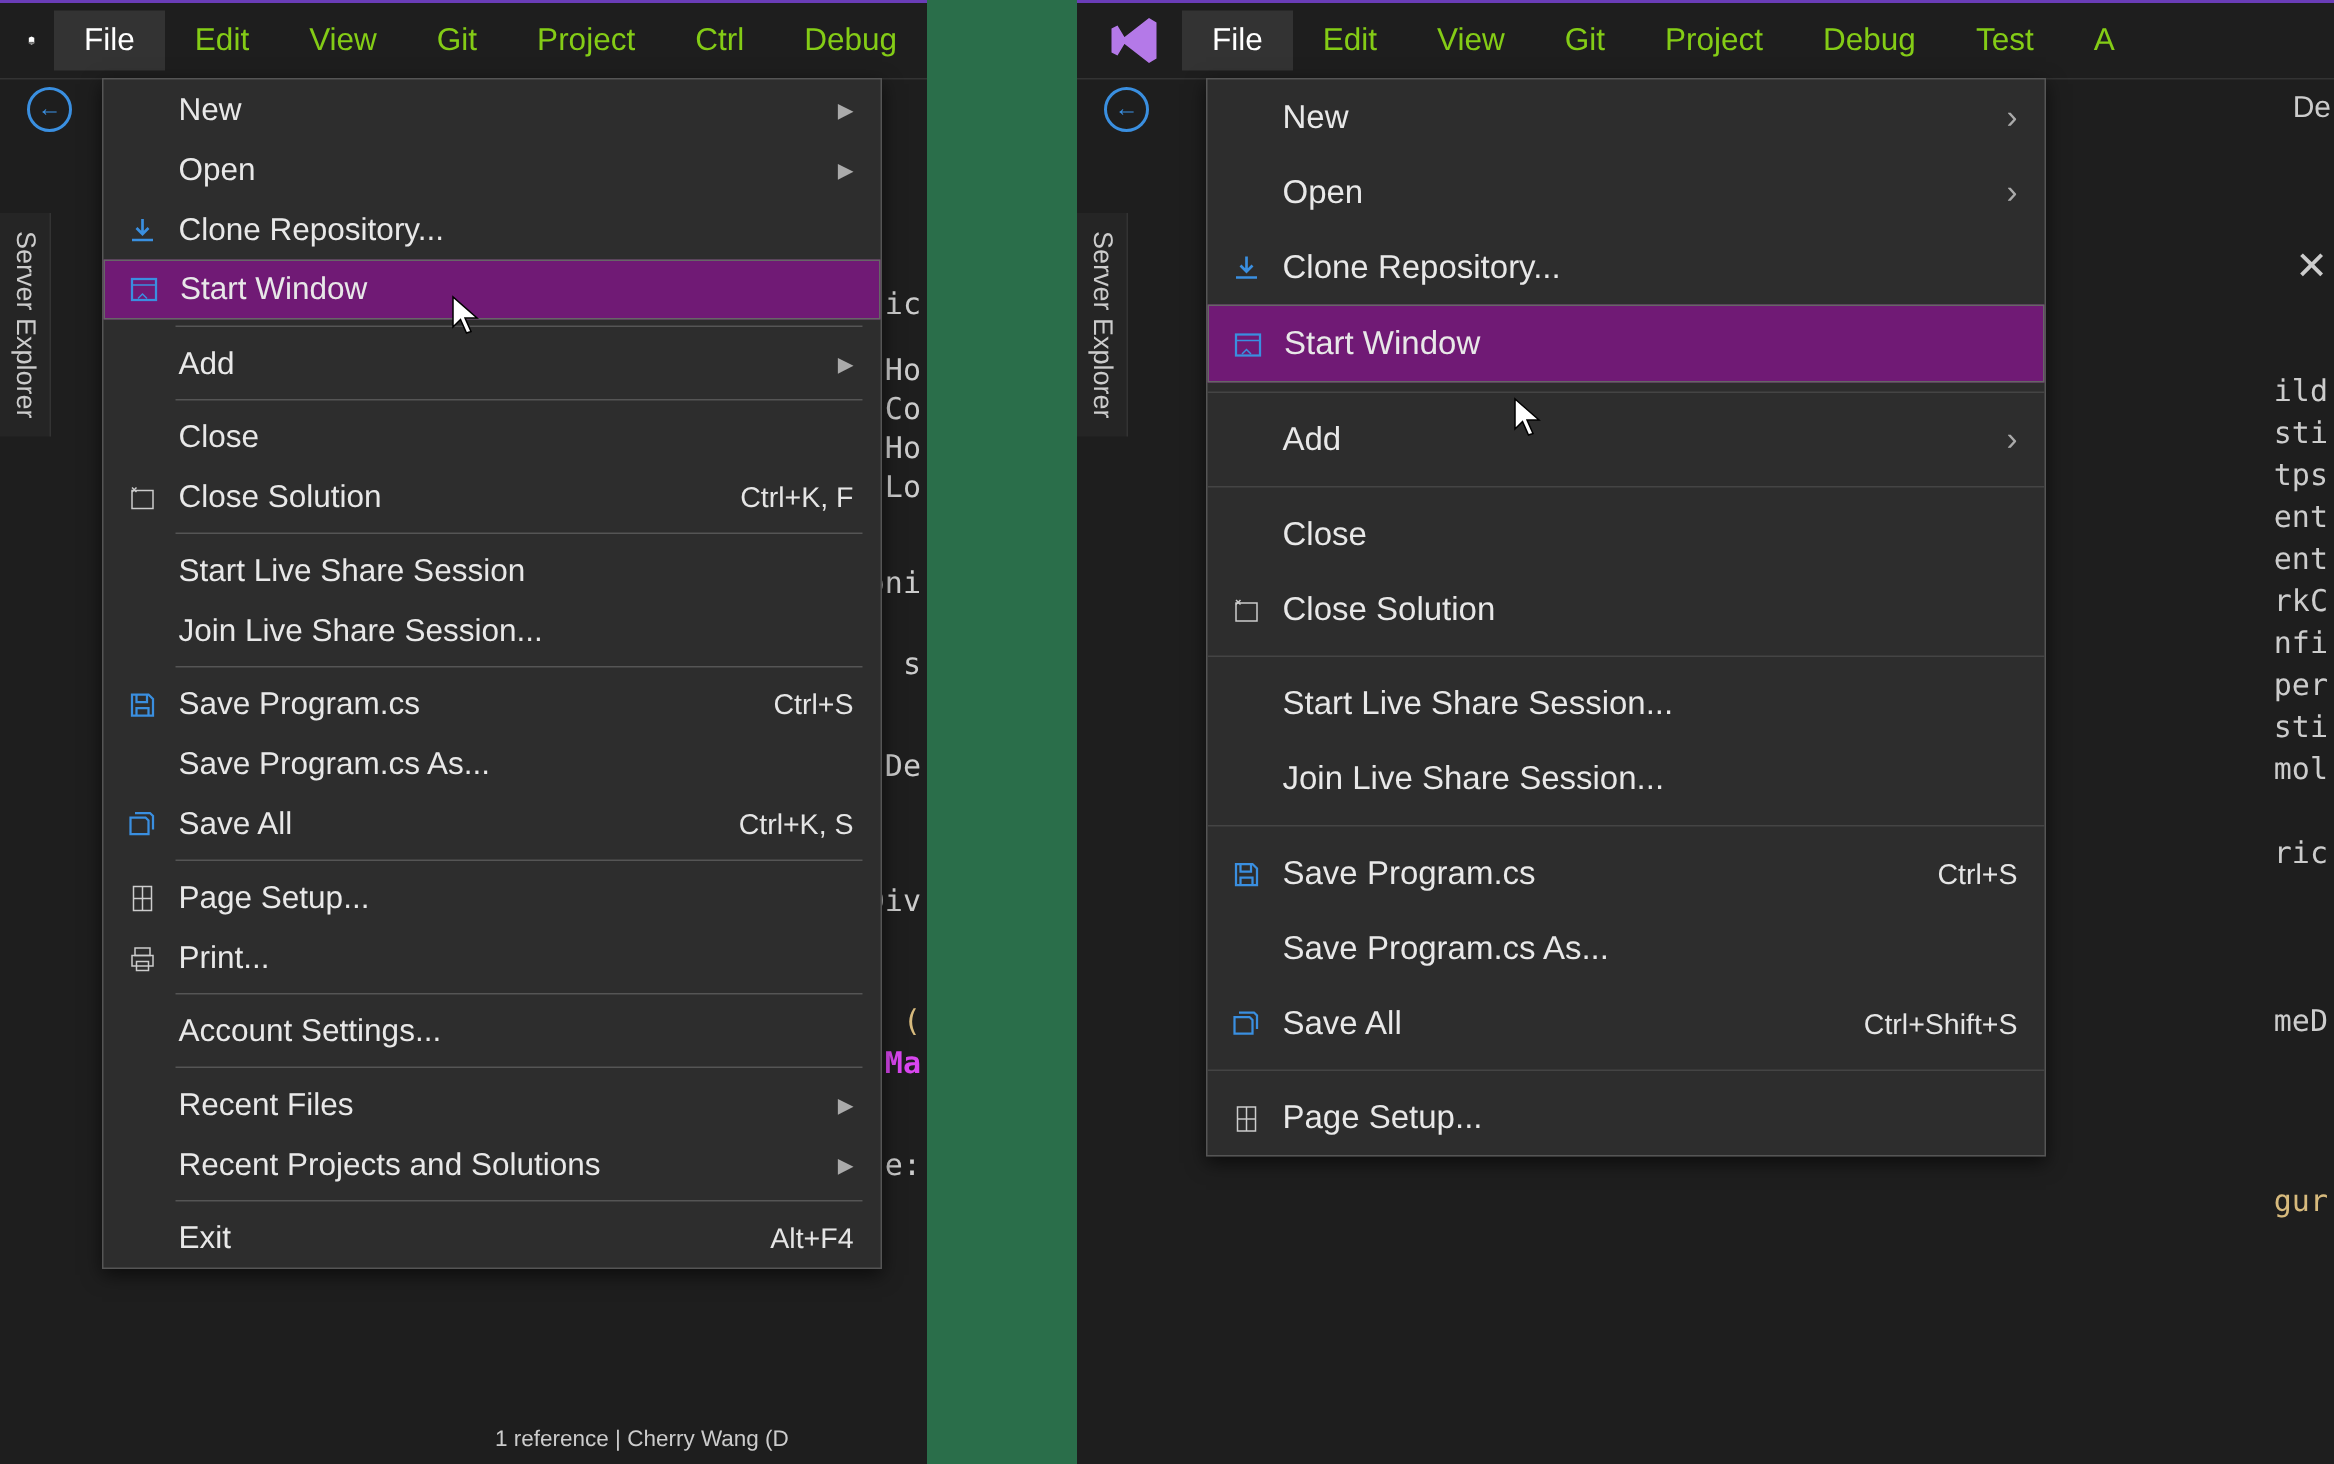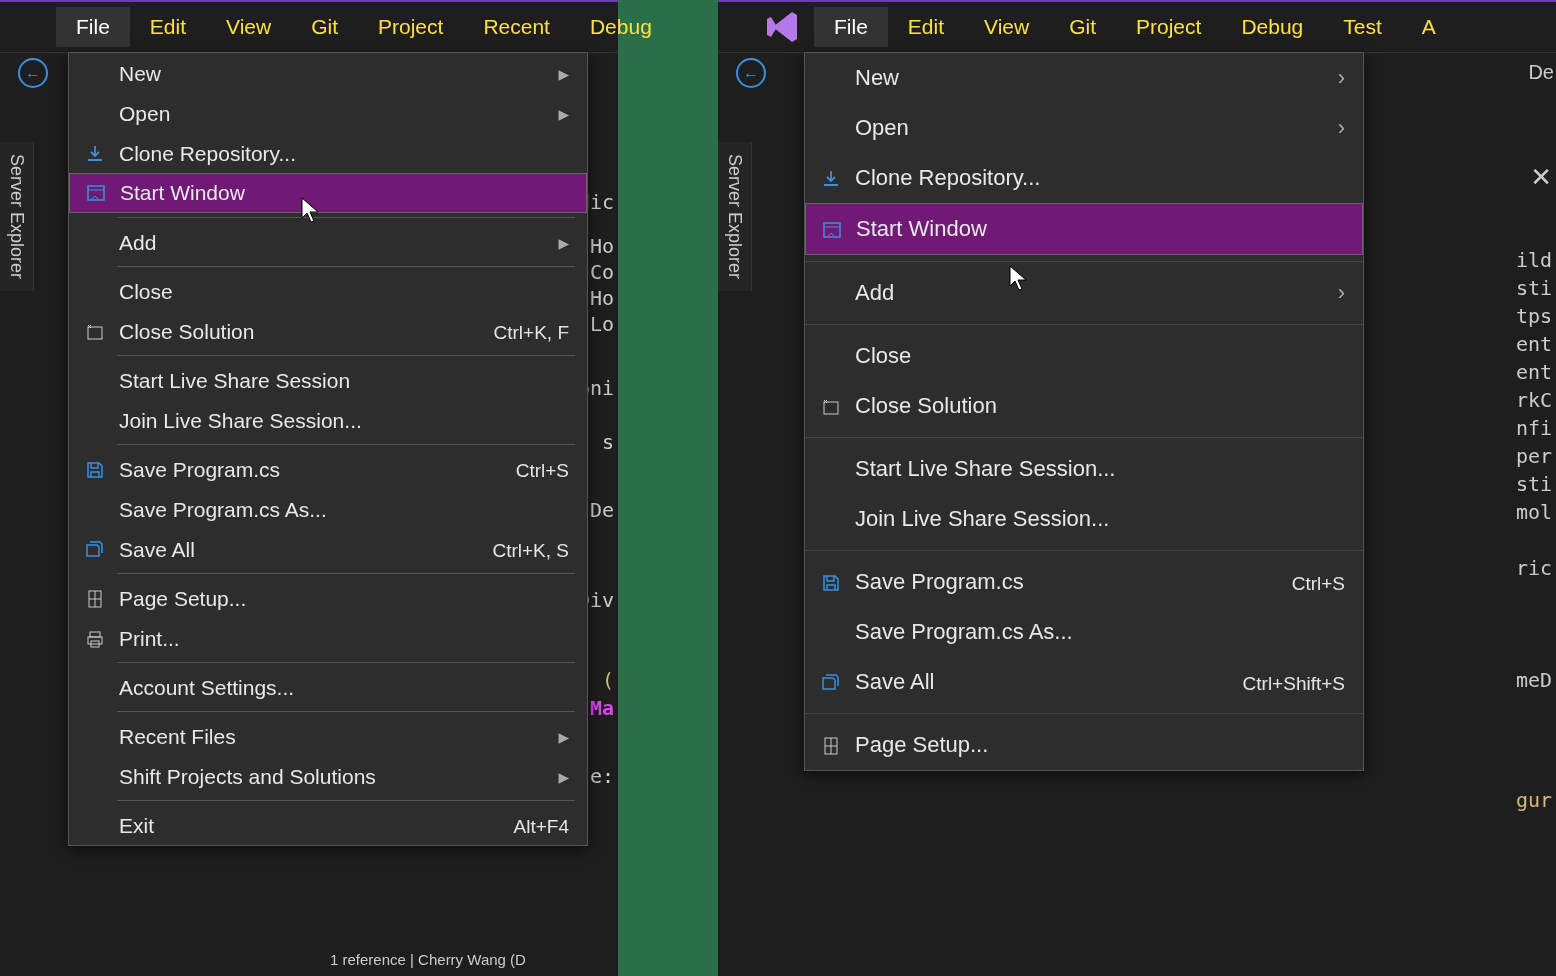--- a/index.html
+++ b/index.html
@@ -17,29 +17,28 @@
       border-top: 2px solid #6a3db8;
     }
     .panel.left { width: 618px; margin-right: 100px; }
     .panel.right { flex: 1; }
     .menubar {
       display: flex;
       align-items: center;
       height: 50px;
       padding-left: 18px;
       background: #1e1e1e;
-      margin-left: 26px;
     }
     .logo {
       width: 40px; height: 40px;
       display:flex; align-items:center; justify-content:center;
       margin-right: 12px;
     }
     .menubar-item {
-      color: #fde047;
+      color: #84cc16;
       font-size: 21px;
       padding: 8px 20px;
       cursor: pointer;
     }
     .menubar-item.active { background: #333; color:#fff; }
     .subbar {
       height: 40px;
       border-top: 1px solid #333;
       display:flex;
       align-items:center;
@@ -128,21 +127,21 @@
           <path d="M8 32 L8 8 L20 2 L32 8 L32 32 L20 38 Z" fill="#fff"></path>
           <rect x="10" y="26" width="20" height="10" fill="#333"></rect>
           <text x="12" y="35" font-size="9" fill="#fff">PRE</text>
         </svg>
     </div>
     <div class="menubar-item active">File</div>
     <div class="menubar-item">Edit</div>
     <div class="menubar-item">View</div>
     <div class="menubar-item">Git</div>
     <div class="menubar-item">Project</div>
-    <div class="menubar-item">Recent</div>
+    <div class="menubar-item">Ctrl</div>
     <div class="menubar-item">Debug</div>
   </div>
   <div class="subbar">
     <div class="back-circle">←</div>
   </div>
   <div class="sidetab">Server Explorer</div>
 
   <div class="code-fragment" style="top:182px">dic</div>
   <div class="code-fragment" style="top:226px">Ho</div>
   <div class="code-fragment" style="top:252px">Co</div>
@@ -264,21 +263,21 @@
         <span class="menu-label">Account Settings...</span>
       </div>
     <div class="menu-sep"></div>
     <div class="menu-item">
         <span class="menu-icon"></span>
         <span class="menu-label">Recent Files</span>
         <span class="submenu-arrow">▸</span>
       </div>
     <div class="menu-item">
         <span class="menu-icon"></span>
-        <span class="menu-label">Shift Projects and Solutions</span>
+        <span class="menu-label">Recent Projects and Solutions</span>
         <span class="submenu-arrow">▸</span>
       </div>
     <div class="menu-sep"></div>
     <div class="menu-item">
         <span class="menu-icon"></span>
         <span class="menu-label">Exit</span>
         <span class="menu-shortcut">Alt+F4</span>
       </div>
   </div>
   <svg class="cursor" style="top:194px;left:300px" viewBox="0 0 20 28">

